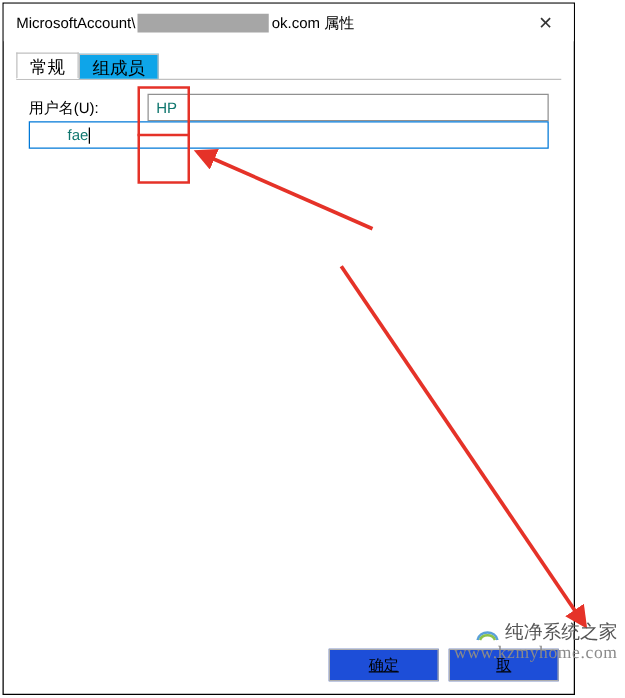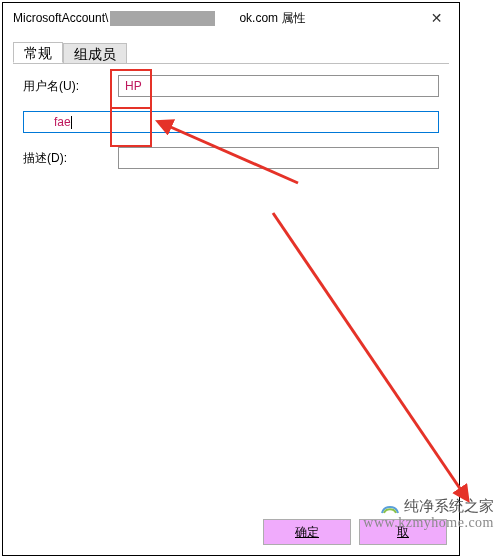--- a/index.html
+++ b/index.html
@@ -40,21 +40,20 @@
   .titlebar .redacted {
     display: inline-block;
     width: 105px;
     height: 15px;
     background: #a6a6a6;
     margin: 0 2px 0 2px;
     vertical-align: middle;
   }
   .titlebar .title-post {
     white-space: nowrap;
-    margin-left: 22px;
   }
   .close-btn {
     position: absolute;
     right: 0;
     top: 0;
     width: 45px;
     height: 30px;
     display: flex;
     align-items: center;
     justify-content: center;
@@ -78,55 +77,54 @@
     border: 1px solid #c0c0c0;
     border-bottom: none;
     background: #ffffff;
     position: relative;
     top: 1px;
     font-size: 14px;
     cursor: pointer;
     box-sizing: border-box;
   }
   .tab.inactive {
-    background: #e5e5e5;
+    background: #0ea5e9;
     top: 2px;
     height: 20px;
     line-height: 20px;
   }
   .tab.active {
     border-bottom: 1px solid #ffffff;
     z-index: 2;
   }
   .form-area {
     position: absolute;
     left: 20px;
     top: 72px;
     right: 20px;
   }
   .row {
     display: flex;
     align-items: center;
-    margin-bottom: 14px;
     height: 22px;
   }
   .label {
     width: 95px;
     font-size: 12px;
     color: #000;
   }
   .field {
     flex: 1;
     height: 22px;
     border: 1px solid #919191;
     box-sizing: border-box;
     font-size: 12px;
     padding: 0 6px;
     background: #fff;
-    color: #be185d;
+    color: #0f766e;
     outline: none;
   }
   .field.focused {
     border: 1px solid #0078d7;
   }
   
   .red-box-stack {
     position: absolute;
     left: 107px;
     top: 66px;
@@ -159,21 +157,21 @@
     height: 26px;
     display: flex;
     justify-content: flex-end;
     gap: 8px;
     padding-right: 12px;
   }
   .btn {
     width: 86px;
     height: 24px;
     border: 1px solid #adadad;
-    background: #f0abfc;
+    background: #1d4ed8;
     font-size: 12px;
     cursor: pointer;
     display:flex;
     align-items:center;
     justify-content:center;
     overflow:hidden;
     white-space:nowrap;
     text-decoration:underline;
   }
   
@@ -240,24 +238,20 @@
   <div class="form-area">
     <div class="row">
       <div class="label">用户名(U):</div>
       <input class="field" type="text" value="HP" style="">
     </div>
     <div class="row">
       <div class="field focused" style="display:flex;align-items:center;padding-left:30px;">
         <span>fae</span>
           <span class="caret"></span>
       </div>
-    </div>
-    <div class="row">
-      <div class="label">描述(D):</div>
-      <input class="field" type="text" value="" style="">
     </div>
   </div>
 
   <div class="red-box-stack"></div>
 
   <div class="arrow" style="left:145px; top:100px; width:160px; height:90px;">
     <svg width="160" height="90">
       <defs>
         <marker id="ah1" markerWidth="10" markerHeight="10" refX="2" refY="3" orient="auto">
           <path d="M0,0 L6,3 L0,6 Z" fill="#e53228"></path>

